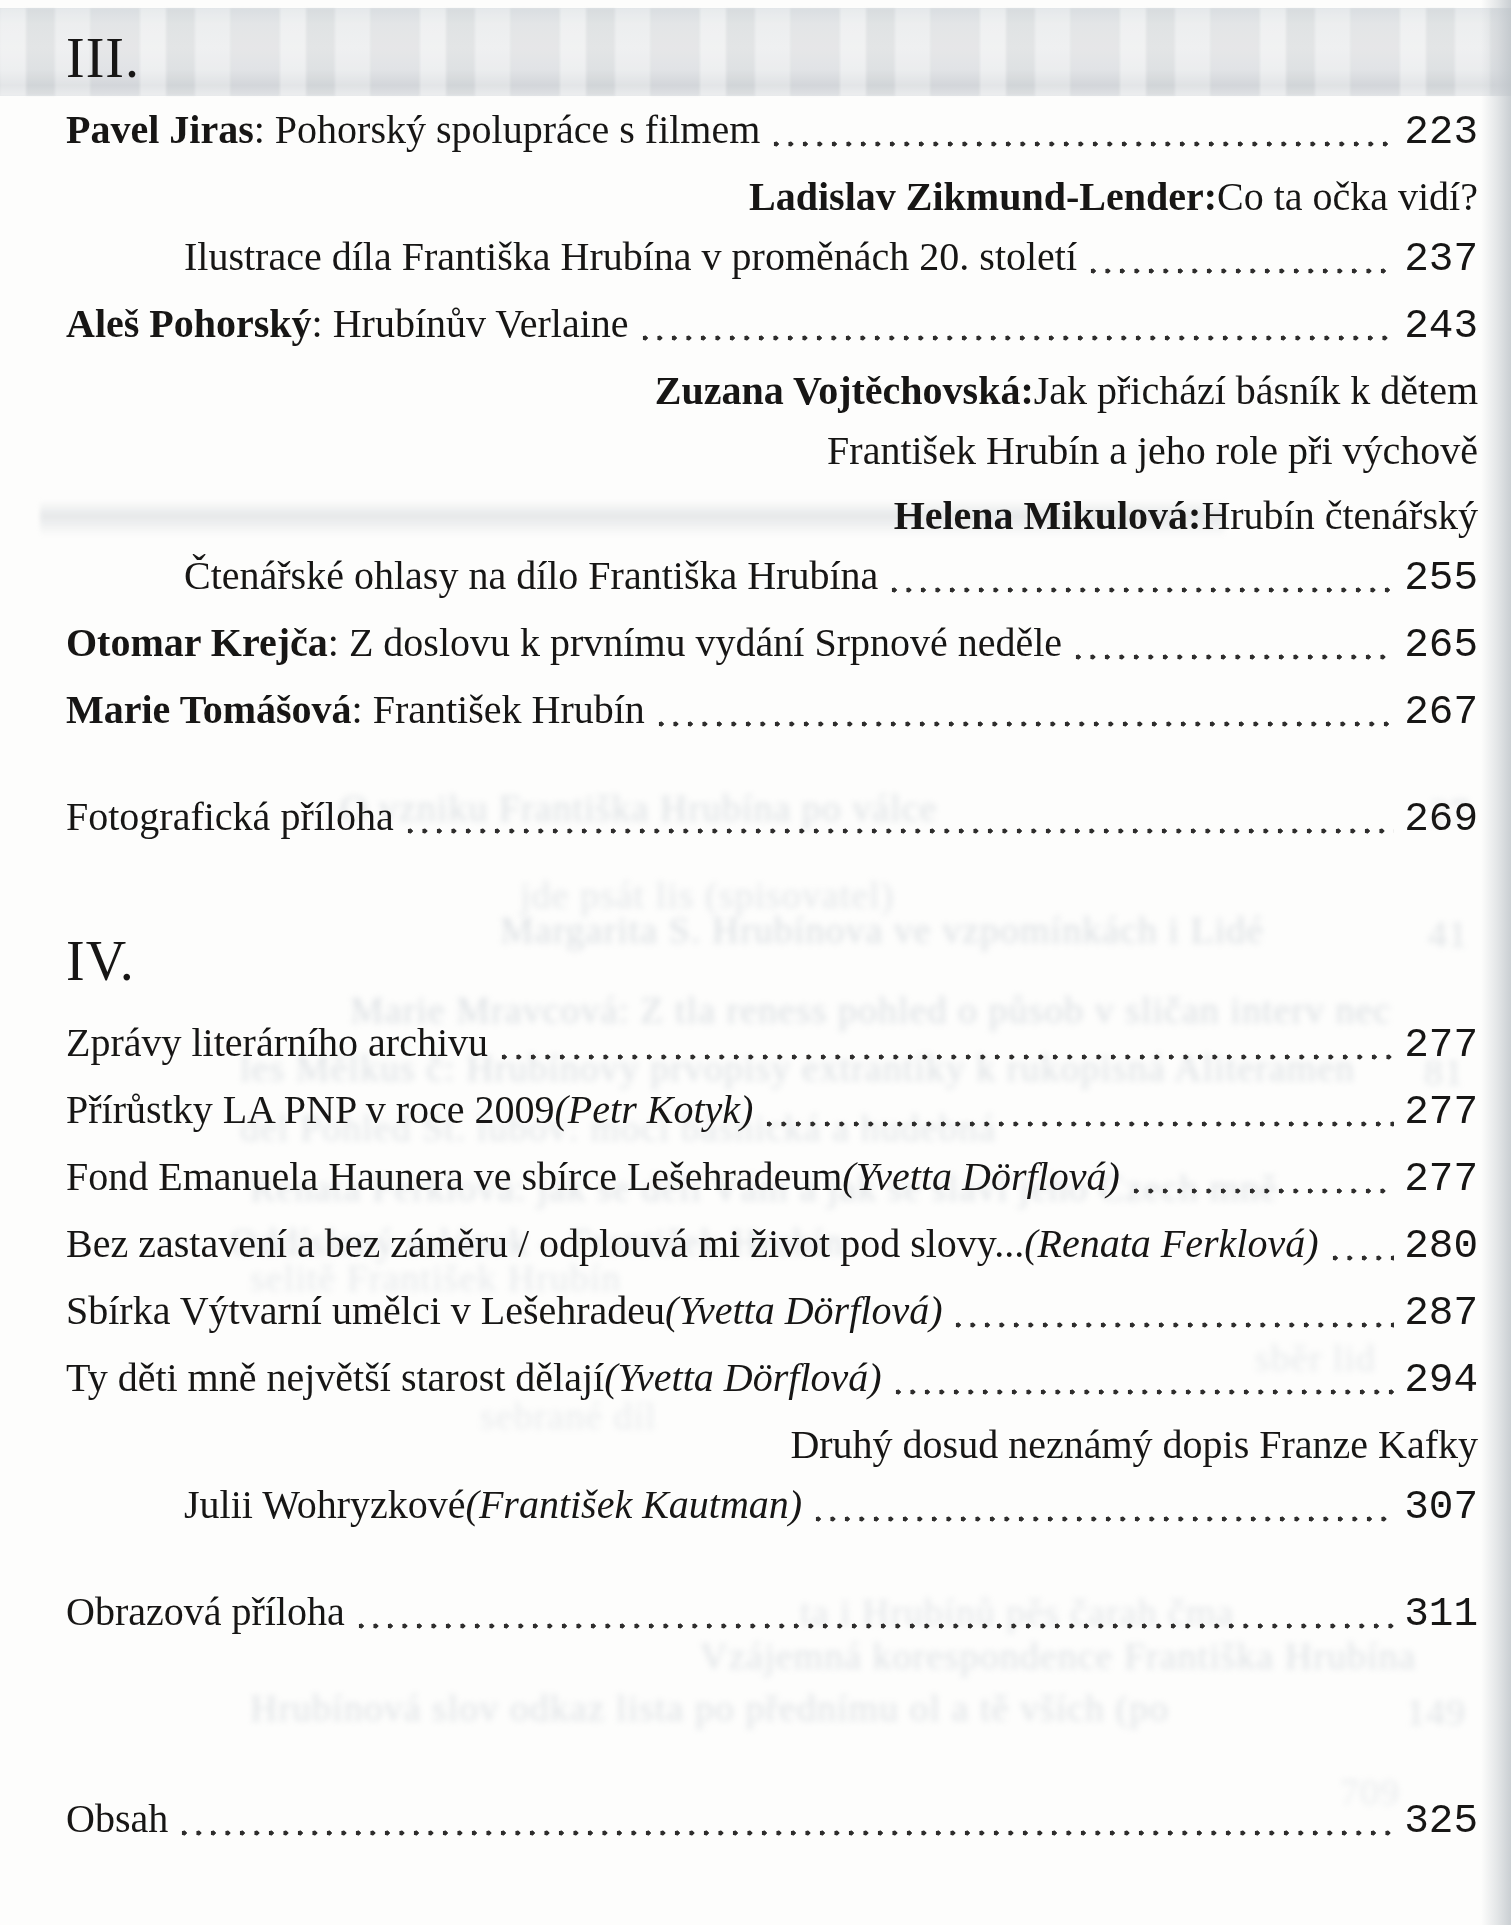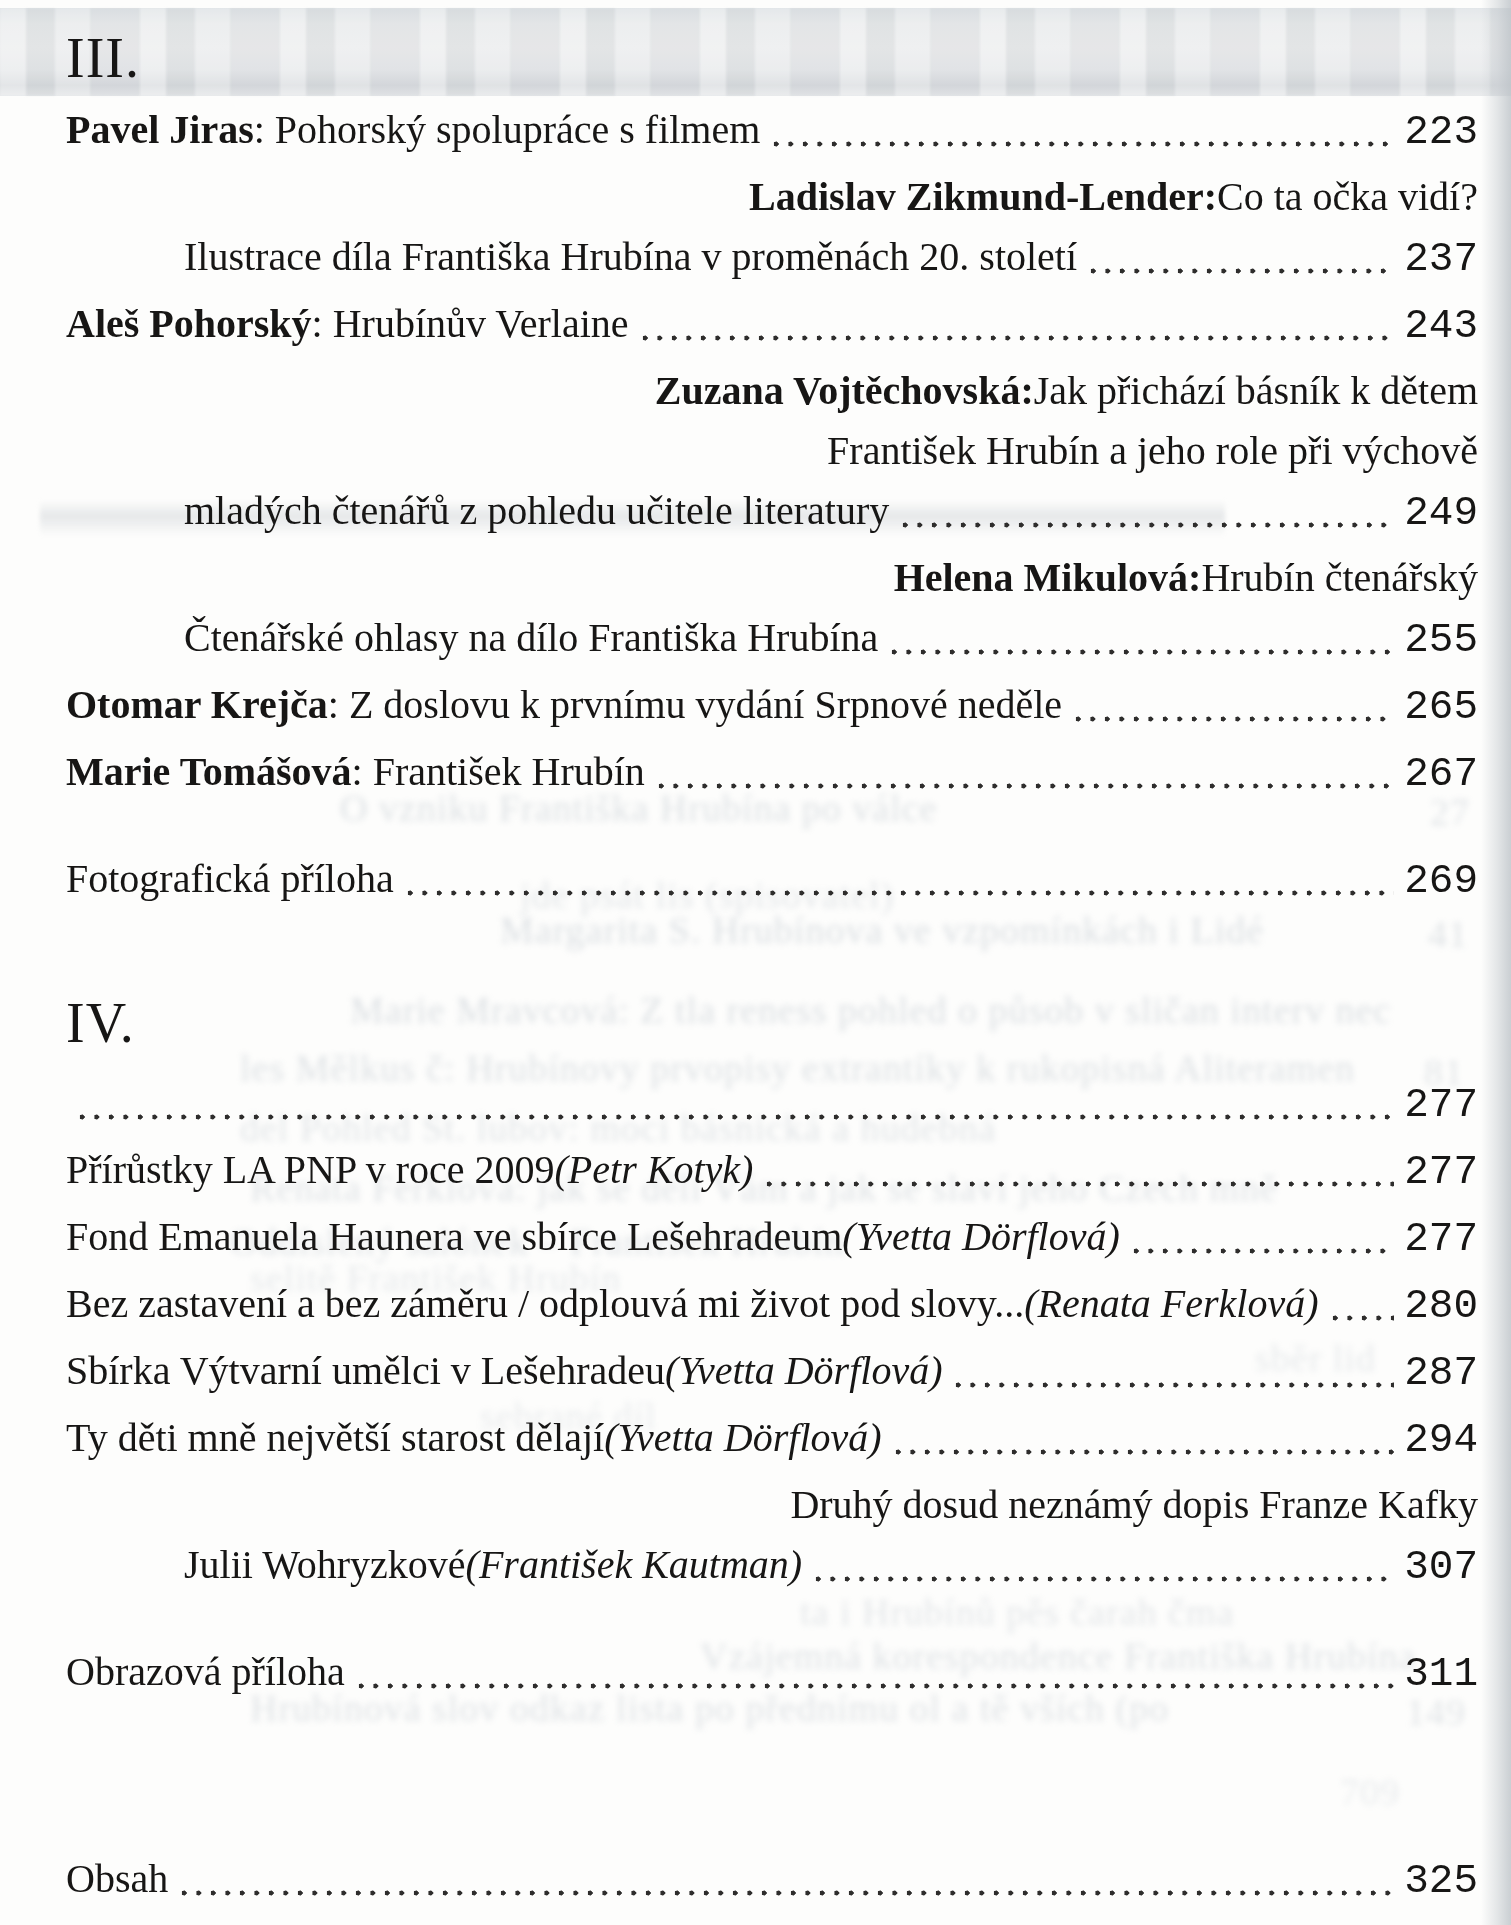--- a/index.html
+++ b/index.html
@@ -120,25 +120,20 @@
           </div>
         </div>
         <div class="entry">
           <div class="line">
             <span class="b">Zuzana Vojtěchovská:</span>
             <span> Jak přichází básník k dětem</span>
           </div>
           <div class="line indent">
             <span>František Hrubín a jeho role při výchově</span>
           </div>
-          <div class="line indent">
-            <span>mladých čtenářů z pohledu učitele literatury</span>
-            <span class="leader"></span>
-            <span class="pg">249</span>
-          </div>
         </div>
         <div class="entry">
           <div class="line">
             <span class="b">Helena Mikulová:</span>
             <span> Hrubín čtenářský</span>
           </div>
           <div class="line indent">
             <span>Čtenářské ohlasy na dílo Františka Hrubína</span>
             <span class="leader"></span>
             <span class="pg">255</span>
@@ -166,20 +161,21 @@
             <span class="leader"></span>
             <span class="pg">269</span>
           </div>
         </div>
       </div>
 
     <h2 class="sec sec4">IV.</h2>
     <div class="entries">
         <div class="entry">
           <div class="line">
+            <span>Zprávy literárního archivu</span>
             <span class="leader"></span>
             <span class="pg">277</span>
           </div>
         </div>
         <div class="entry">
           <div class="line">
             <span>Přírůstky LA PNP v roce 2009 </span>
             <span class="i">(Petr Kotyk)</span>
             <span class="leader"></span>
             <span class="pg">277</span>

